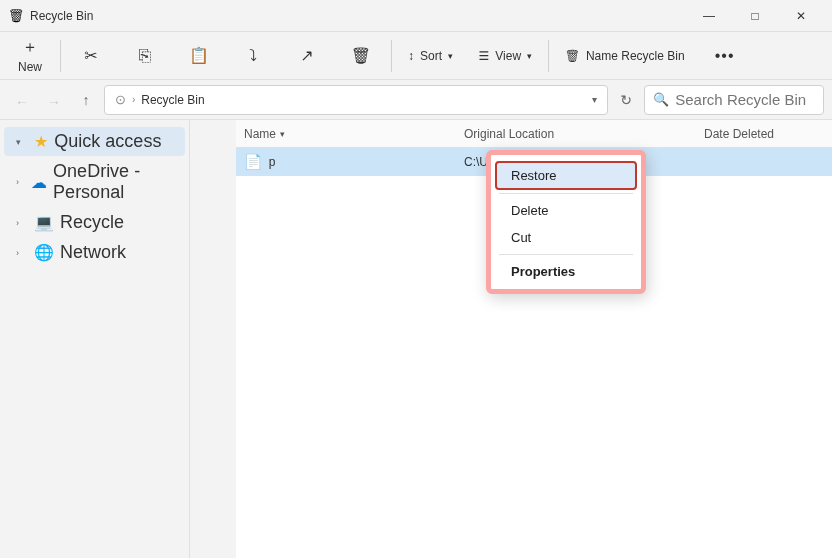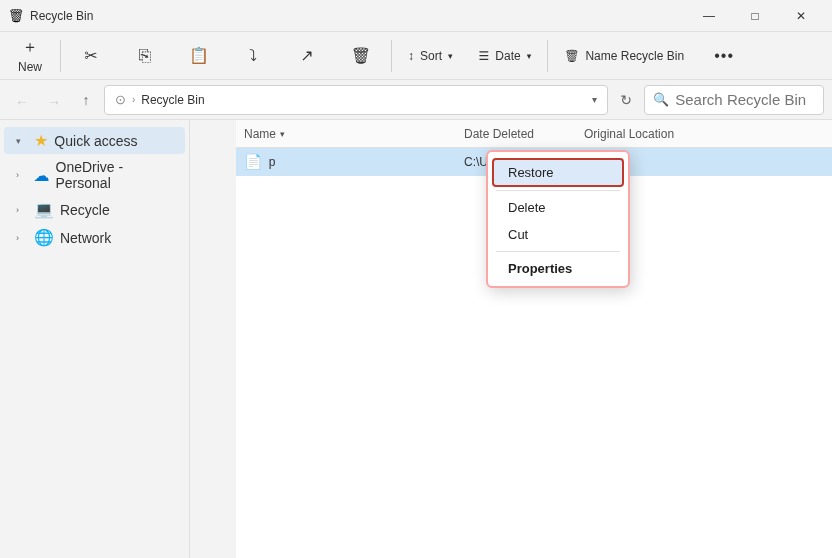--- a/index.html
+++ b/index.html
@@ -197,21 +197,21 @@
       font-size: 13px;
       color: #333;
     }
     .sidebar-item.active { background: #dce9f5; }
     .sidebar-item .expand-arrow {
       font-size: 9px;
       color: #666;
       width: 12px;
     }
     .sidebar-item .item-icon { font-size: 16px; }
-    .sidebar-item .item-label { font-size: 14px; }
+    .sidebar-item .item-label { font-size: 18px; }
 
     
     .file-list {
       flex: 1;
       background: white;
       overflow: auto;
       position: relative;
       margin-left: 46px;
     }
     .file-list-header {
@@ -256,24 +256,24 @@
     .file-cell.location { width: 240px; }
     .file-cell.date { flex: 1; }
     .file-icon { font-size: 15px; }
 
     
     .context-menu {
       position: absolute;
       top: 30px;
       left: 250px;
       background: white;
-      border: 2px solid #fca5a5;
+      border: 5px solid #fca5a5;
       border-radius: 6px;
       box-shadow: 2px 4px 16px rgba(0,0,0,0.18);
-      width: 144px;
+      width: 160px;
       padding: 4px 0;
       z-index: 100;
     }
     .ctx-item {
       padding: 6px 16px;
       cursor: pointer;
       font-size: 13px;
       color: #222;
       border-radius: 4px;
       margin: 0 4px;
@@ -331,21 +331,21 @@
     <span class="tb-icon">🗑</span>
   </button>
   <div class="toolbar-sep"></div>
   <button class="toolbar-btn-wide">
     <span>↕</span>
     <span>Sort</span>
     <span style="font-size:9px">▾</span>
   </button>
   <button class="toolbar-btn-wide">
     <span>☰</span>
-    <span>Date</span>
+    <span>View</span>
     <span style="font-size:9px">▾</span>
   </button>
   <div class="toolbar-sep"></div>
   <button class="toolbar-btn-wide">
     <span>🗑</span>
     <span>Name Recycle Bin</span>
   </button>
   <button class="toolbar-btn">
     <span style="font-size:16px; letter-spacing:1px">•••</span>
   </button>
@@ -393,25 +393,25 @@
     </div>
   </div>
 
   <div class="file-list">
 
     <div class="file-list-header">
       <div class="col-header col-name">
         <span>Name</span>
         <span style="font-size:9px">▾</span>
       </div>
+      <div class="col-header col-location">
+        <span>Original Location</span>
+      </div>
       <div class="col-header col-date">
         <span>Date Deleted</span>
-      </div>
-      <div class="col-header col-location">
-        <span>Original Location</span>
       </div>
     </div>
 
     <div class="file-row selected">
       <div class="file-cell name">
         <span class="file-icon">📄</span>
         <span>p</span>
       </div>
       <div class="file-cell location">
         <span>C:\Users\user\Downloads</span>

